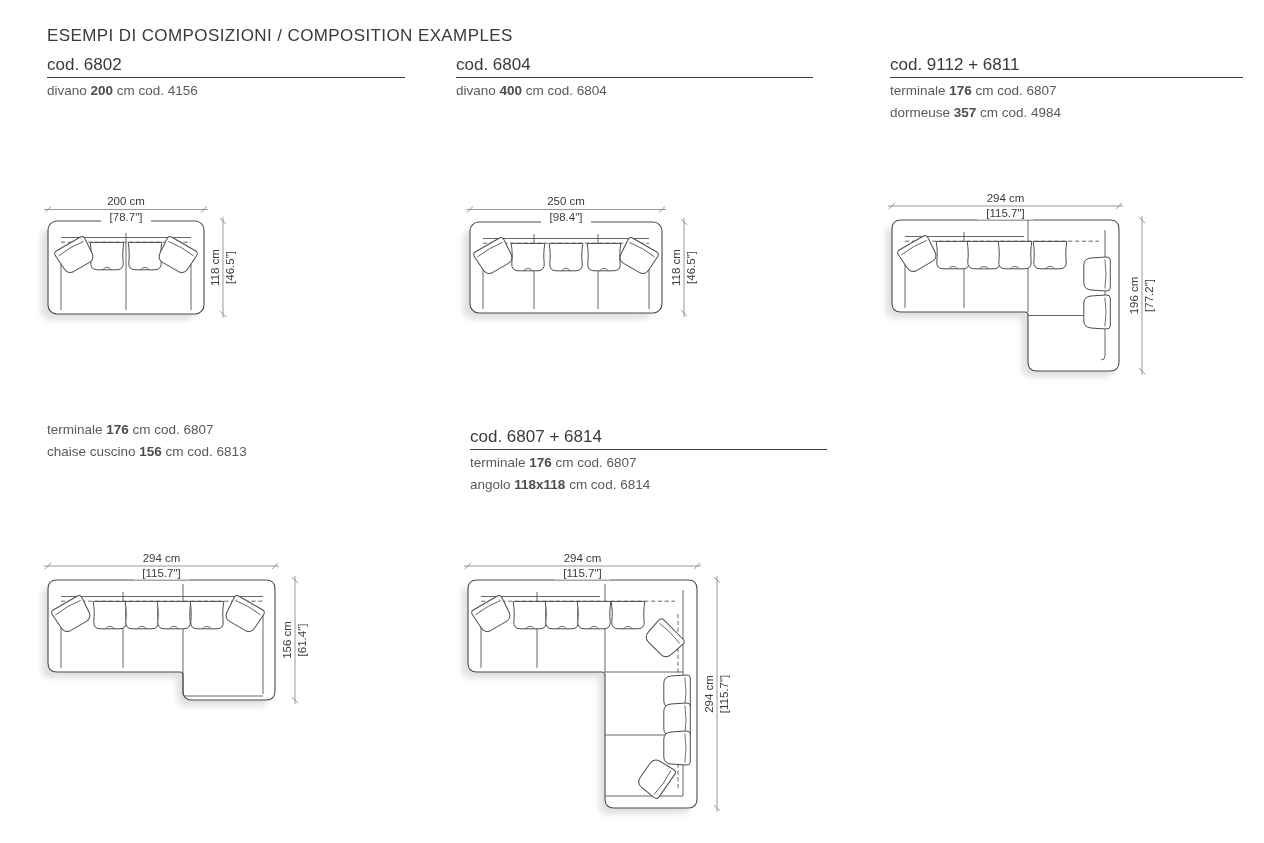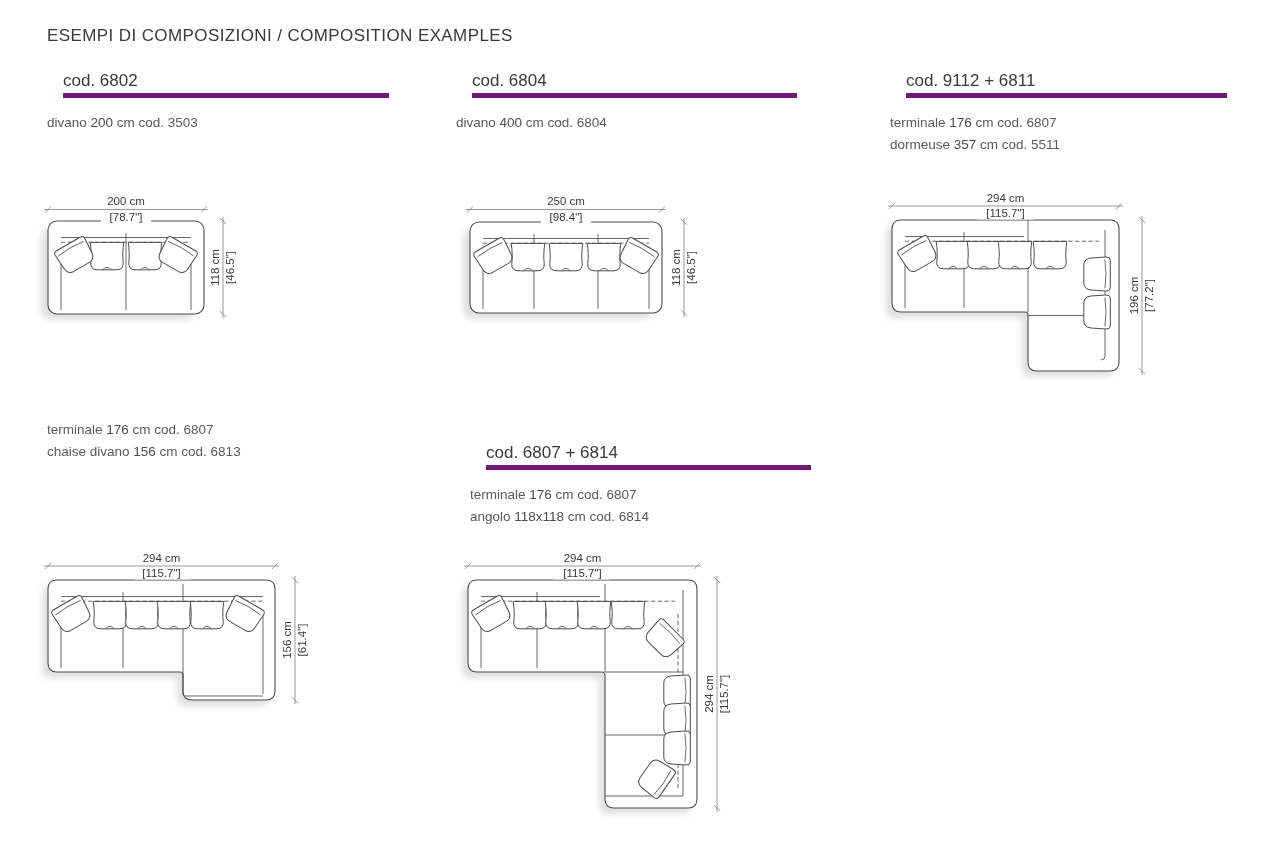--- a/index.html
+++ b/index.html
@@ -6,25 +6,25 @@
   #sheet{
     position:relative;width:1264px;height:843px;background:#ffffff;overflow:hidden;
     font-family:"Liberation Sans",sans-serif;color:#3b3b3a;
   }
   .page-title{
     position:absolute;left:47px;top:26px;margin:0;
     font-size:17px;font-weight:500;letter-spacing:.4px;color:#3a3a39;text-align:center;
   }
   .comp{position:absolute;}
   .comp h2{
-    margin:16px;font-size:17px;font-weight:500;color:#3a3a39;line-height:20px;
-    border-bottom:5px solid #701a75;padding-bottom:2px;
+    margin:0;font-size:17px;font-weight:500;color:#3a3a39;line-height:20px;
+    border-bottom:1px solid #701a75;padding-bottom:2px;
   }
   .comp .desc{margin:4px 0 0 0;font-size:13.5px;line-height:17.5px;color:#5a5a59;}
-  .comp .desc b{font-weight:400;color:#4c4c4b;}
+  .comp .desc b{font-weight:700;color:#4c4c4b;}
   svg.diagram{position:absolute;overflow:visible;}
   .sofa{fill:#ffffff;stroke:#4d4d4c;stroke-width:1.1;stroke-linejoin:round;}
   .inner{stroke:#4d4d4c;stroke-width:.85;fill:none;}
   .dash{stroke:#4d4d4c;stroke-width:.85;fill:none;stroke-dasharray:4.2 2.6;}
   .pw{fill:#ffffff;stroke:#4d4d4c;stroke-width:1;stroke-linejoin:round;}
   .crease{fill:none;stroke:#4d4d4c;stroke-width:.8;}
   .dimline{stroke:#8c8c8c;stroke-width:.9;fill:none;}
   .txtbg{fill:#ffffff;}
   .dimtext{font-family:"Liberation Sans",sans-serif;font-size:11.5px;fill:#3b3b3a;text-anchor:middle;}
   .shadow{fill:#e0e0e0;}
@@ -49,37 +49,37 @@
         <path class="pw" d="M6,2.2 Q2.6,2.4 3,6.5 L4,21.5 Q4.6,28.4 11,28.7 L29,28.7 Q35.4,28.4 36,21.5 L37,6.5 Q37.4,2.4 34,2.2 Z"></path>
         <path class="crease" d="M5.5,7.6 Q20,5.4 34.5,7.6"></path>
       </g>
     </defs>
   </svg>
 
   <h1 class="page-title">ESEMPI DI COMPOSIZIONI / COMPOSITION EXAMPLES</h1>
 
   <section class="comp" style="left:47px;top:55px;width:358px">
     <h2>cod. 6802</h2>
-    <p class="desc"><span>divano </span><b>200</b><span> cm cod. 3503</span></p>
+    <p class="desc"><span>divano </span><b>200</b><span> cm cod. 4156</span></p>
   </section>
 
   <section class="comp" style="left:456px;top:55px;width:357px">
     <h2>cod. 6804</h2>
     <p class="desc"><span>divano </span><b>400</b><span> cm cod. 6804</span></p>
   </section>
 
   <section class="comp" style="left:890px;top:55px;width:353px">
     <h2>cod. 9112 + 6811</h2>
     <p class="desc"><span>terminale </span><b>176</b><span> cm cod. 6807</span></p>
-    <p class="desc"><span>dormeuse </span><b>357</b><span> cm cod. 5511</span></p>
+    <p class="desc"><span>dormeuse </span><b>357</b><span> cm cod. 4984</span></p>
   </section>
 
   <section class="comp" style="left:47px;top:417px;width:358px">
     <p class="desc"><span>terminale </span><b>176</b><span> cm cod. 6807</span></p>
-    <p class="desc"><span>chaise divano </span><b>156</b><span> cm cod. 6813</span></p>
+    <p class="desc"><span>chaise cuscino </span><b>156</b><span> cm cod. 6813</span></p>
   </section>
 
   <section class="comp" style="left:470px;top:427px;width:357px">
     <h2>cod. 6807 + 6814</h2>
     <p class="desc"><span>terminale </span><b>176</b><span> cm cod. 6807</span></p>
     <p class="desc"><span>angolo </span><b>118x118</b><span> cm cod. 6814</span></p>
   </section>
 
   <svg class="diagram" style="left:30px;top:186px" width="225" height="150">
     <rect class="shadow" x="11" y="42" width="154" height="92" rx="10" filter="url(#blurf)"></rect>

